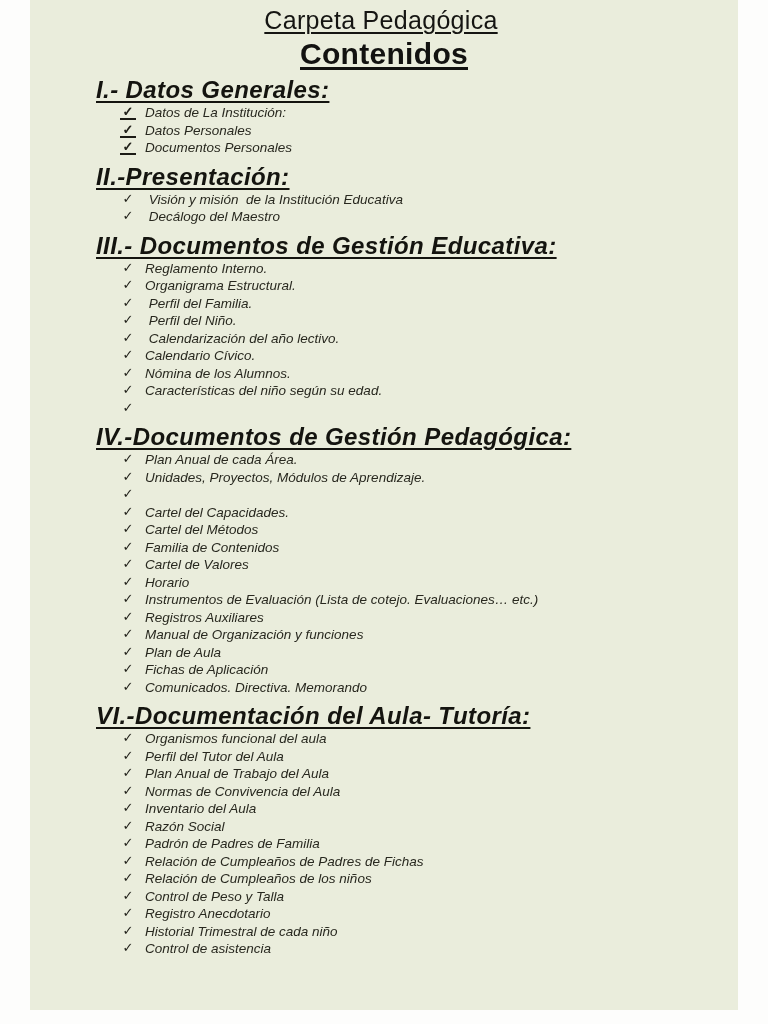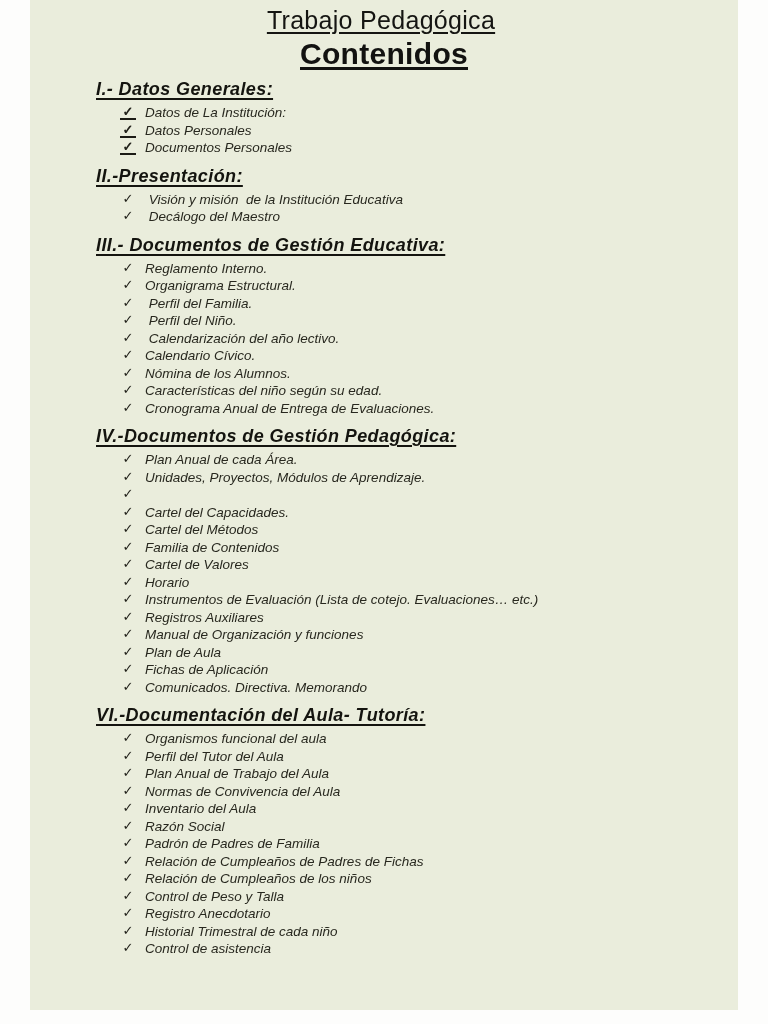--- a/index.html
+++ b/index.html
@@ -51,21 +51,21 @@
     letter-spacing: 0.3px;
     color: #121210;
   }
   .subtitle > span {
     text-decoration: underline;
     text-decoration-thickness: 3px;
     text-underline-offset: 3px;
   }
   .section-heading {
     margin: 8px 0 5px 66px;
-    font-size: 18px;
+    font-size: 24px;
     font-weight: bold;
     font-style: italic;
     letter-spacing: 0.4px;
     line-height: 21px;
     color: #14140f;
   }
   .section-heading > span {
     text-decoration: underline;
     text-decoration-thickness: 2px;
     text-underline-offset: 3px;
@@ -102,21 +102,21 @@
   }
   .item-text {
     white-space: pre;
   }
 </style>
 </head>
 <body>
 
 <div class="page">
   <div class="sheet">
-    <h1 class="title"><span>Trabajo Pedagógica</span></h1>
+    <h1 class="title"><span>Carpeta Pedagógica</span></h1>
     <h2 class="subtitle"><span>Contenidos</span></h2>
     <div id="sections">
   <section class="section">
     <h3 class="section-heading"><span>I.- Datos Generales:</span></h3>
     <ul class="item-list">
   <li class="item">
     <span class="check u">✓</span>
     <span class="item-text">Datos de La Institución:</span>
   </li>
 
@@ -185,21 +185,20 @@
     <span class="item-text">Nómina de los Alumnos.</span>
   </li>
 
   <li class="item">
     <span class="check">✓</span>
     <span class="item-text">Características del niño según su edad.</span>
   </li>
 
   <li class="item">
     <span class="check">✓</span>
-    <span class="item-text">Cronograma Anual de Entrega de Evaluaciones.</span>
   </li>
 </ul>
   </section>
 
   <section class="section">
     <h3 class="section-heading"><span>IV.-Documentos de Gestión Pedagógica:</span></h3>
     <ul class="item-list">
   <li class="item">
     <span class="check">✓</span>
     <span class="item-text">Plan Anual de cada Área.</span>

